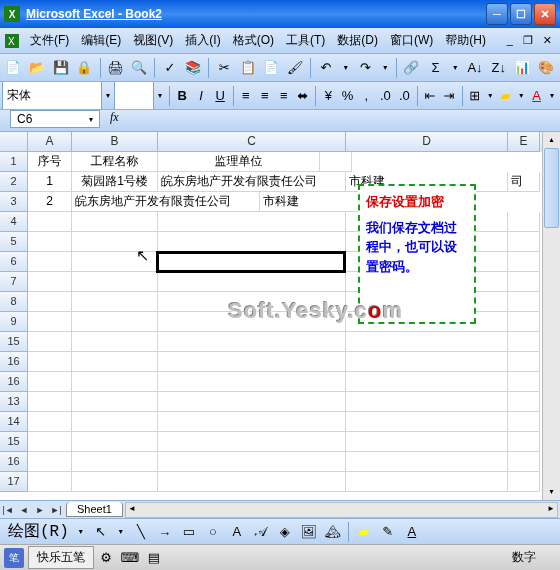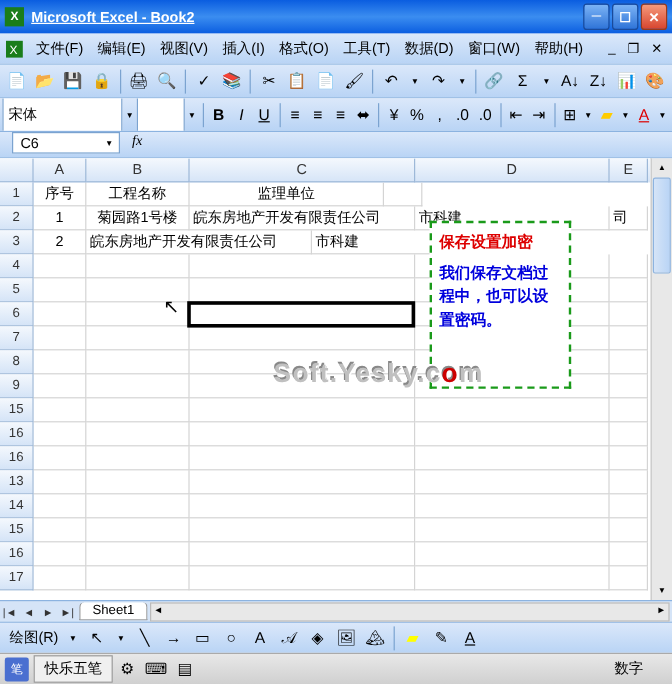--- a/index.html
+++ b/index.html
@@ -66,21 +66,21 @@
 .sheettabs { height: 18px; background: #d5e4f7; display: flex; align-items: center; border-top: 1px solid #8cb3e0; }
 .nav-btn { width: 16px; height: 16px; display: flex; align-items: center; justify-content: center; font-size: 9px; cursor: pointer; color: #333; }
 .tab { background: #fff; border: 1px solid #888; border-bottom: none; padding: 1px 10px; font-size: 11px; margin-left: 2px; border-radius: 0 0 4px 4px; transform: scaleY(-1); }
 .tab > span { display: inline-block; transform: scaleY(-1); }
 .hscroll { flex: 1; height: 16px; background: #e8e8e8; border: 1px solid #bbb; margin: 0 2px; position: relative; }
 .hscroll::before { content: "◄"; position: absolute; left: 2px; font-size: 8px; top: 1px; }
 .hscroll::after { content: "►"; position: absolute; right: 2px; font-size: 8px; top: 1px; }
 
 
 .drawbar { background: linear-gradient(to bottom, #dbe8fa, #b9d4f5); height: 26px; display: flex; align-items: center; padding: 0 4px; border-top: 1px solid #8cb3e0; }
-.draw-item { padding: 2px 4px; cursor: pointer; font-size: 12px; }
+.draw-item { padding: 2px 4px; cursor: pointer; font-size: 16px; font-family: Liberation Mono, monospace; }
 
 
 .imebar { background: linear-gradient(to bottom, #e8e8e8, #d0d0d0); height: 26px; display: flex; align-items: center; padding: 0 4px; border-top: 1px solid #aaa; }
 .ime-icon { width: 20px; height: 20px; background: #4a6fd0; color: #fff; display: flex; align-items: center; justify-content: center; font-size: 10px; margin-right: 4px; border-radius: 2px; }
 .ime-label { padding: 2px 8px; border: 1px solid #999; background: #f0f0f0; }
 .status-cell { padding: 0 20px; }
 .status-spacer { flex: 1; }
 
 
 .vscroll { width: 18px; background: #e8e8e8; border-left: 1px solid #bbb; display: flex; flex-direction: column; }

